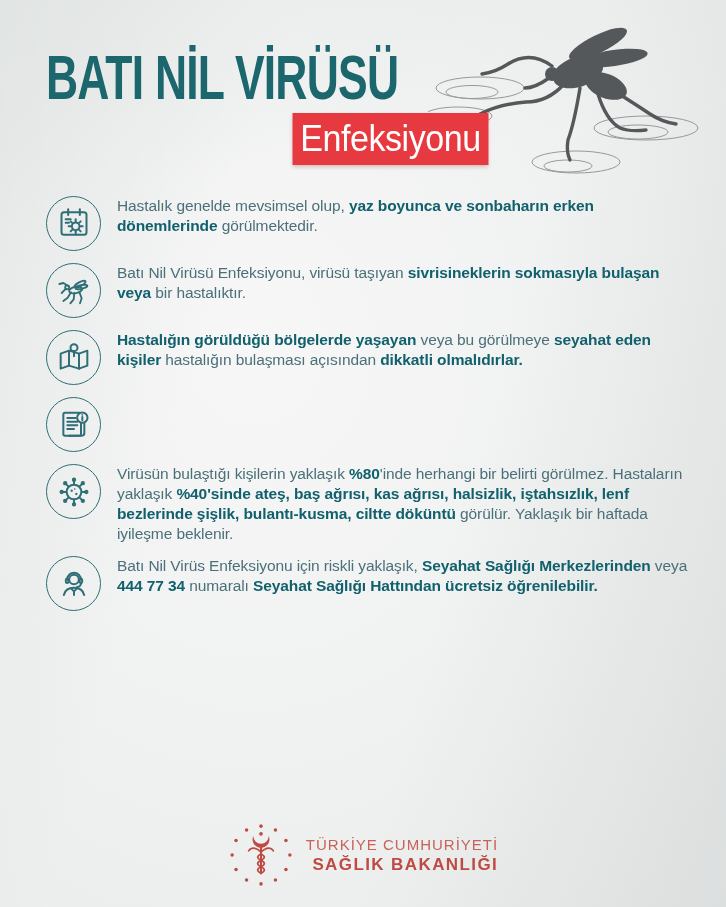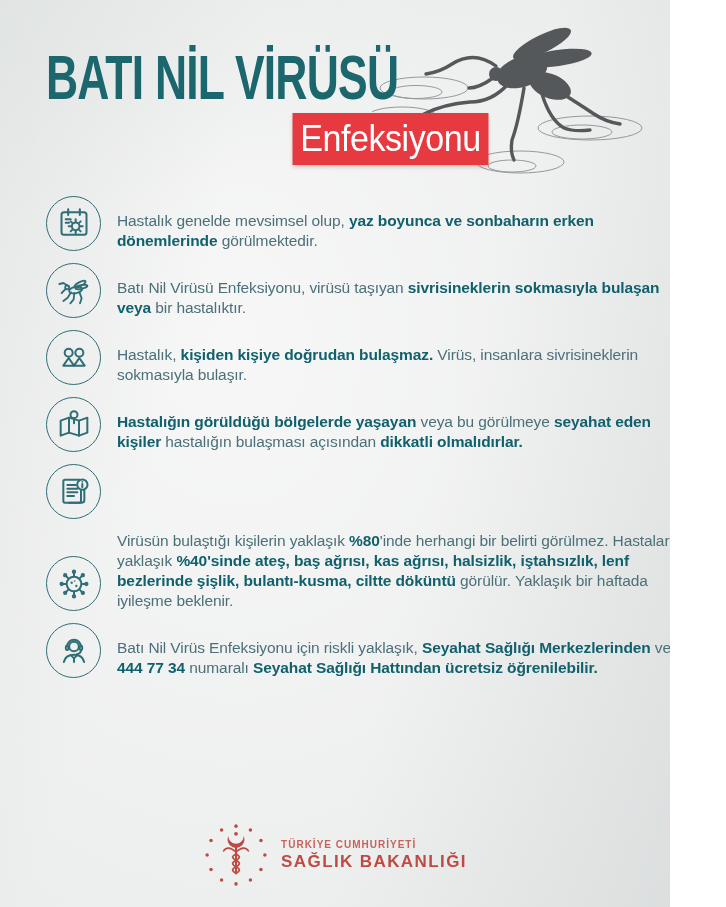--- a/index.html
+++ b/index.html
@@ -9,21 +9,21 @@
     --text-regular:#4b707a;
     --badge-red:#e63a40;
     --logo-red:#bf4a44;
     --mosquito-gray:#55585a;
     --ripple-gray:#96999a;
   }
   *{margin:0;padding:0;box-sizing:border-box;}
   html,body{width:726px;height:907px;}
   body{font-family:"Liberation Sans","DejaVu Sans",sans-serif;}
   .poster{
-    position:relative;width:670px;height:907px;overflow:hidden;
+    position:relative;width:726px;height:907px;overflow:hidden;
     background:
       linear-gradient(105deg, rgba(255,255,255,0) 62%, rgba(198,202,203,0.38) 100%),
       linear-gradient(285deg, rgba(255,255,255,0) 70%, rgba(214,218,217,0.45) 100%),
       linear-gradient(170deg, rgba(222,228,226,0.35) 0%, rgba(255,255,255,0) 22%),
       radial-gradient(ellipse at 35% 38%, #f6f7f6 0%, #eef0ef 65%, #e9ebea 100%);
   }
   
   .title{
     position:absolute;left:46px;top:40px;
     font-size:57px;font-weight:bold;color:var(--teal-title);
@@ -34,43 +34,43 @@
     position:absolute;left:284px;top:113px;width:213px;height:52px;
     background:var(--badge-red);color:#ffffff;
     display:flex;align-items:center;justify-content:center;
     font-size:37px;font-weight:500;letter-spacing:-0.5px;
     transform:scaleX(0.92);transform-origin:center;
     box-shadow:0 2px 4px rgba(120,40,40,0.25);
   }
   .mosquito-art{position:absolute;top:0;right:-8px;width:306px;height:202px;}
   
   .items{position:absolute;left:46px;top:196px;width:650px;}
-  .item{display:flex;align-items:flex-end;gap:16px;margin-bottom:12px;}
+  .item{display:flex;align-items:flex-start;gap:16px;margin-bottom:12px;}
   .item-icon{
     flex:0 0 55px;width:55px;height:55px;border-radius:50%;
     border:1.6px solid var(--teal-icon);color:var(--teal-icon);
     display:flex;align-items:center;justify-content:center;
   }
   .item-icon svg{width:40px;height:40px;display:block;}
   .icon-year{font-family:"Liberation Sans",sans-serif;font-size:4px;font-weight:bold;
     fill:currentColor;stroke:none;text-anchor:middle;}
   .item-text{
     font-size:15.5px;line-height:20px;color:var(--text-regular);
     letter-spacing:-0.1px;
   }
   .item-text .b{font-weight:bold;color:var(--teal-bold);}
   
   .footer{
     position:absolute;left:0;right:0;top:822px;
     display:flex;align-items:center;justify-content:center;gap:12px;
   }
   .ministry-logo{width:66px;height:66px;}
   .footer-lines{display:flex;flex-direction:column;justify-content:center;}
-  .footer-line1{font-size:10px;letter-spacing:1px;color:#c8625a;font-weight:700;}
-  .footer-line2{font-size:17px;letter-spacing:1.4px;color:var(--logo-red);font-weight:bold;margin-top:2px;}
+  .footer-line1{font-size:15px;letter-spacing:1px;color:#c8625a;font-weight:400;}
+  .footer-line2{font-size:17px;letter-spacing:1.4px;color:var(--logo-red);font-weight:bold;margin-top:2px;text-align:right;}
   .defs{position:absolute;width:0;height:0;overflow:hidden;}
 </style>
 </head>
 <body>
 
 <svg class="defs" xmlns="http://www.w3.org/2000/svg" aria-hidden="true">
   <defs>
     <symbol id="sym-calendar-season-icon" viewBox="0 0 24 24">
       <g fill="none" stroke="currentColor" stroke-width="1.2" stroke-linecap="round" stroke-linejoin="round">
         <rect x="4.5" y="5" width="15" height="13.5" rx="1.5"></rect>
@@ -241,28 +241,20 @@
     <div class="item">
       <span class="item-icon">
           <svg viewBox="0 0 24 24">
             <use href="#sym-mosquito-icon"></use>
           </svg>
         </span>
       <p class="item-text"><span>Batı Nil Virüsü Enfeksiyonu, virüsü taşıyan </span><span class="b">sivrisineklerin sokmasıyla bulaşan veya</span><span> bir hastalıktır.</span></p>
     </div>
 
 
-    <div class="item">
-      <span class="item-icon">
-          <svg viewBox="0 0 24 24">
-            <use href="#sym-people-icon"></use>
-          </svg>
-        </span>
-      <p class="item-text"><span>Hastalık, </span><span class="b">kişiden kişiye doğrudan bulaşmaz.</span><span> Virüs, insanlara sivrisineklerin sokmasıyla bulaşır.</span></p>
-    </div>
 
     <div class="item">
       <span class="item-icon">
           <svg viewBox="0 0 24 24">
             <use href="#sym-map-pin-icon"></use>
           </svg>
         </span>
       <p class="item-text"><span class="b">Hastalığın görüldüğü bölgelerde yaşayan</span><span> veya bu görülmeye </span><span class="b">seyahat eden kişiler</span><span> hastalığın bulaşması açısından </span><span class="b">dikkatli olmalıdırlar.</span></p>
     </div>
 

